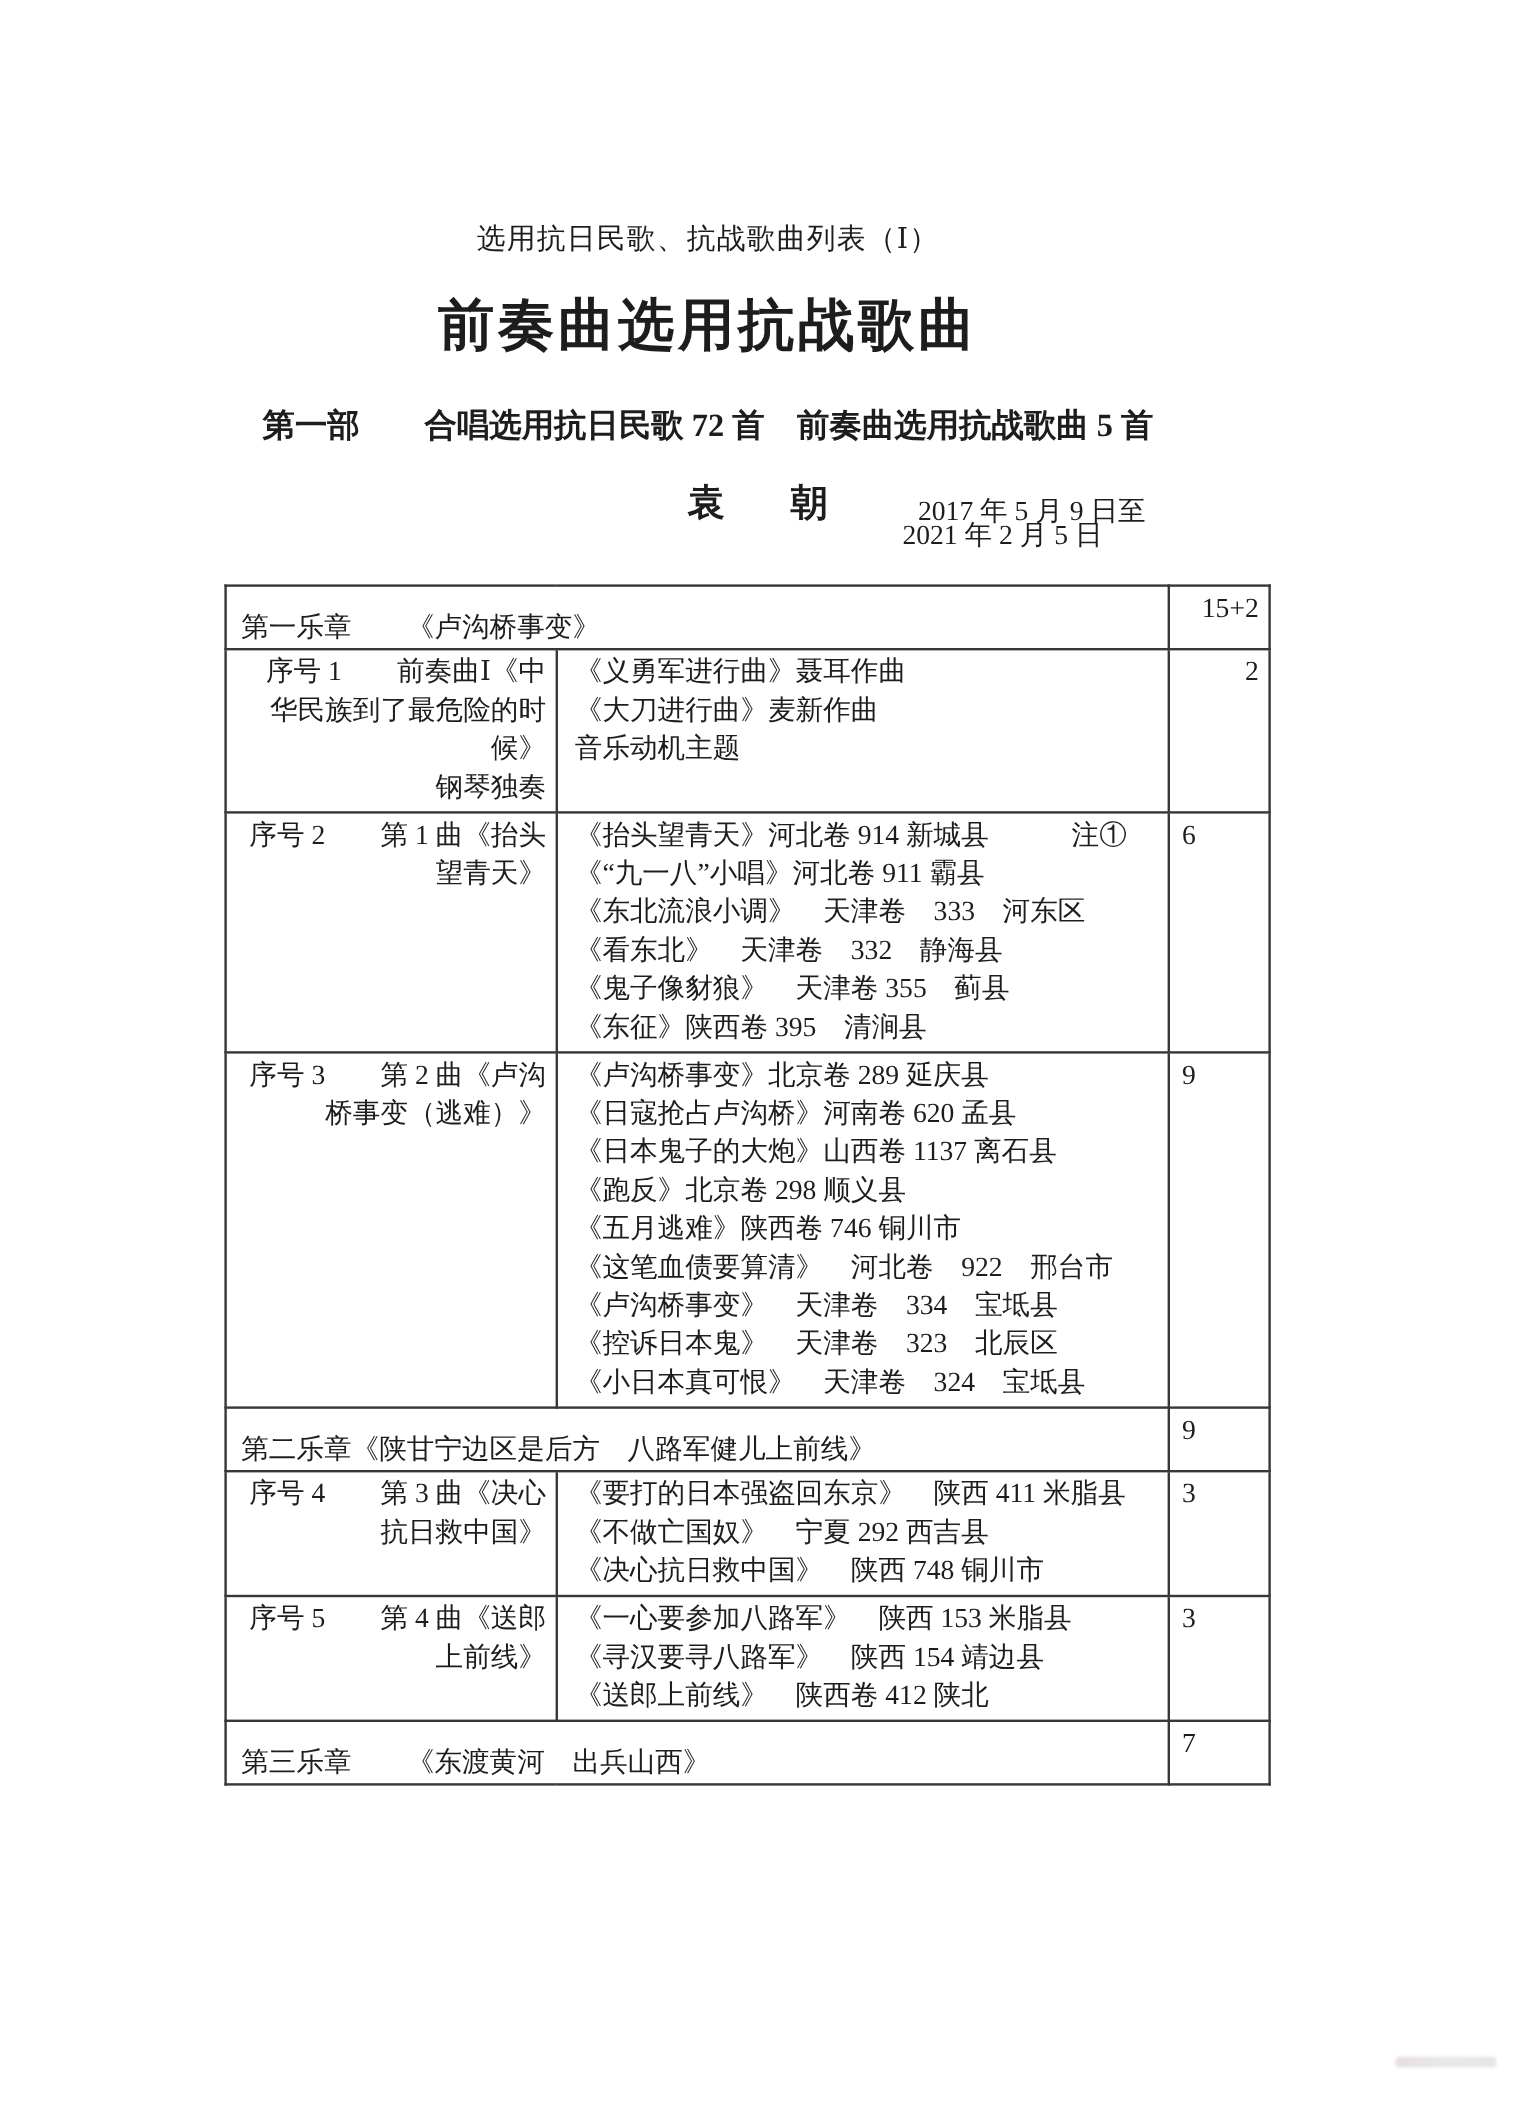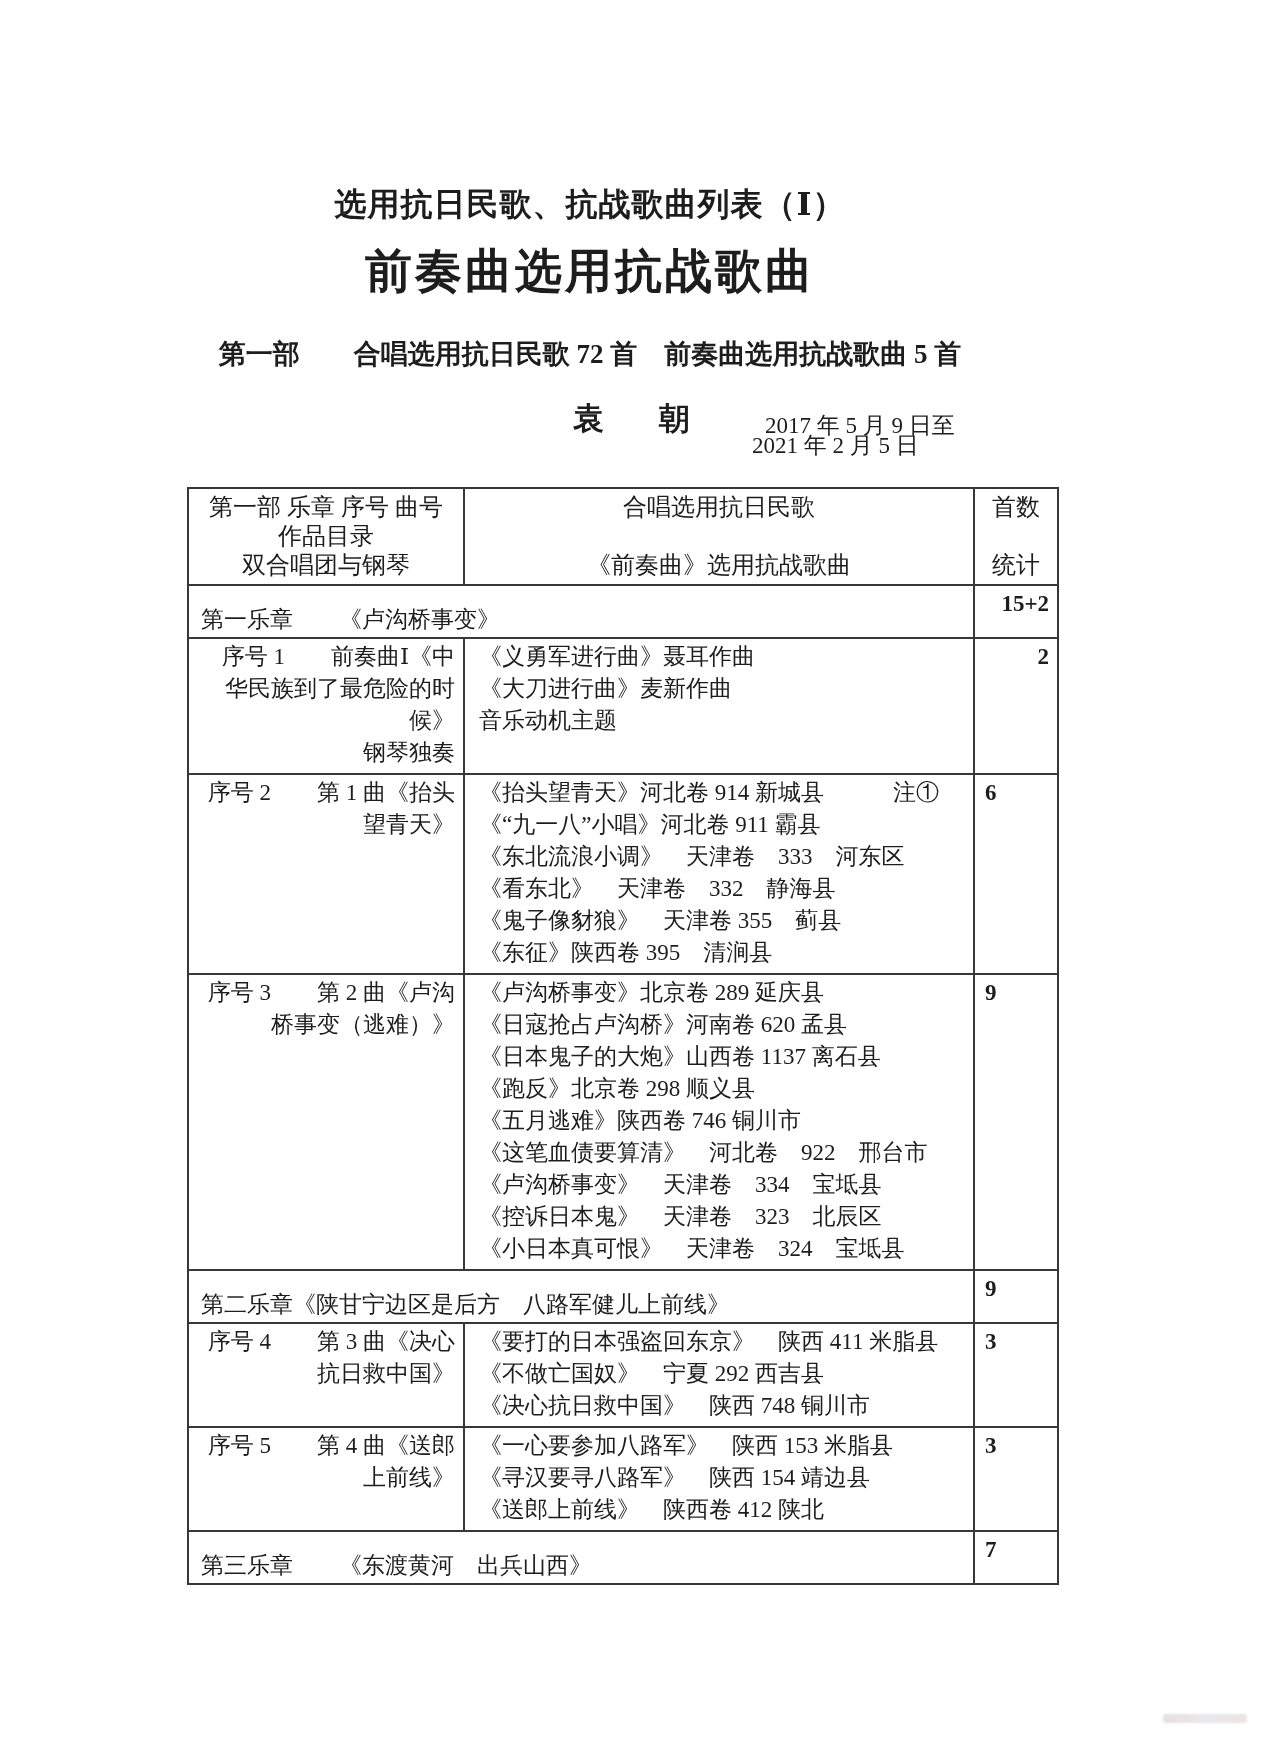--- a/index.html
+++ b/index.html
@@ -16,22 +16,22 @@
     overflow: hidden;
   }
   .doc-titles {
     position: absolute;
     left: 150px;
     width: 880px;
     text-align: center;
   }
   .list-title {
     top: 183px;
-    font-size: 32px;
-    font-weight: bold;
+    font-size: 24px;
+    font-weight: normal;
     letter-spacing: 1px;
   }
   .main-title {
     top: 240px;
     font-size: 47px;
     font-weight: bold;
     letter-spacing: 3px;
   }
   .subtitle {
     top: 336px;
@@ -85,21 +85,21 @@
     justify-content: space-between;
     text-align: center;
     padding: 3px 4px;
     box-sizing: border-box;
   }
   .hdr-line { line-height: 29px; }
 
   .cell { line-height: 32px; }
   .catalog-cell { padding: 2px 8px 4px 12px; text-align: right; }
   .songs-cell   { padding: 2px 8px 4px 14px; }
-  .count-cell   { padding: 2px 8px 0 10px; font-weight: bold; }
+  .count-cell   { padding: 2px 8px 0 10px; font-weight: normal; }
   .count-cell.align-right { text-align: right; }
   .count-cell.align-left  { text-align: left; }
   .section-cell {
     padding: 18px 8px 2px 12px;
     line-height: 31px;
     height: 31px;
   }
   .cell p.line {
     margin: 0;
     padding: 0;
@@ -127,41 +127,20 @@
 <div class="date-line-1">2017 年 5 月 9 日至</div>
 <div class="date-line-2">2021 年 2 月 5 日</div>
 
 <table class="song-table">
   <colgroup>
     <col class="col-catalog">
     <col class="col-songs">
     <col class="col-count">
   </colgroup>
   <tbody>
-    <tr class="header-row">
-      <td>
-        <div class="hdr-stack">
-          <div class="hdr-line">第一部 乐章 序号 曲号</div>
-          <div class="hdr-line">作品目录</div>
-          <div class="hdr-line">双合唱团与钢琴</div>
-        </div>
-      </td>
-      <td>
-        <div class="hdr-stack">
-          <div class="hdr-line">合唱选用抗日民歌</div>
-          <div class="hdr-line">《前奏曲》选用抗战歌曲</div>
-        </div>
-      </td>
-      <td>
-        <div class="hdr-stack">
-          <div class="hdr-line">首数</div>
-          <div class="hdr-line">统计</div>
-        </div>
-      </td>
-    </tr>
   <tr>
         <td colspan="2" class="cell section-cell">第一乐章　　《卢沟桥事变》</td>
         <td class="cell count-cell align-right">15+2</td>
       </tr>
       <tr>
         <td class="cell catalog-cell">
           <p class="line">序号 1　　前奏曲Ⅰ《中华民族到了最危险的时候》</p>
           <p class="line">钢琴独奏</p>
         </td>
         <td class="cell songs-cell">

